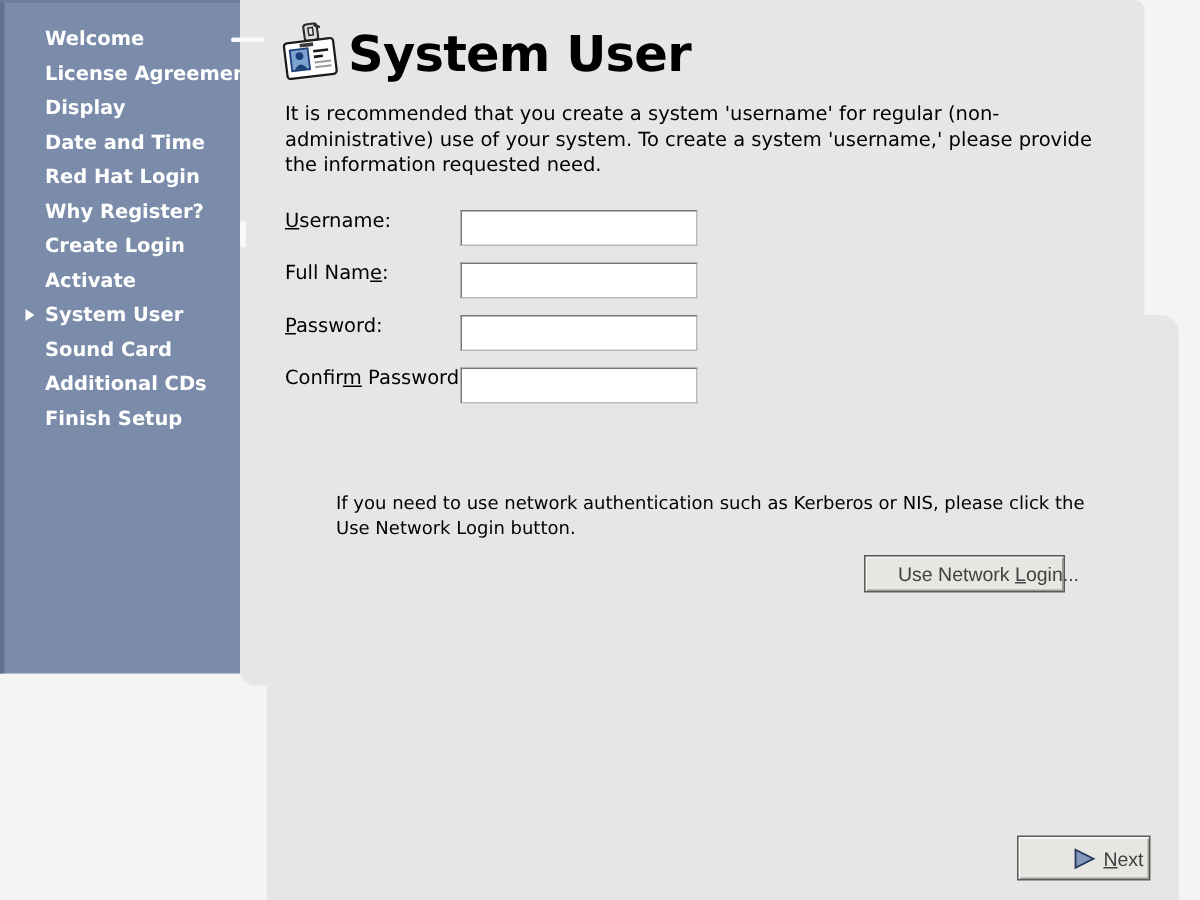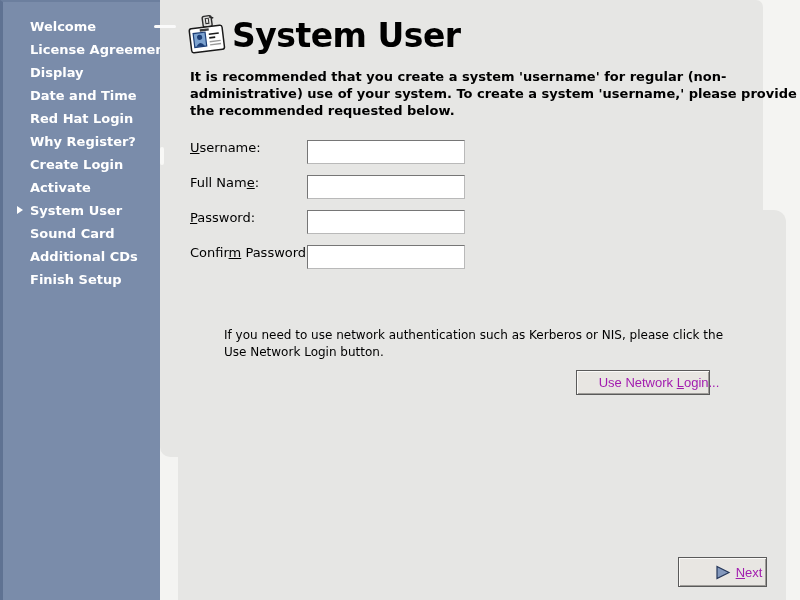--- a/index.html
+++ b/index.html
@@ -5,21 +5,21 @@
   * { margin:0; padding:0; box-sizing:border-box; }
   html,body { width:800px; height:600px; }
   body {
     font-family:"DejaVu Sans","Liberation Sans",sans-serif;
     position:relative; overflow:hidden; background:#f4f4f2;
   }
   #app { position:absolute; inset:0; }
 
   
   .sidebar {
-    position:absolute; left:0; top:0; width:160px; height:600px;
+    position:absolute; left:0; top:0; width:160px; height:449px;
     background:#7a8caa; padding-top:13px;
     border-left:3px solid #5f7292; border-top:2px solid #6c7f9e;
   }
   .sidebar-item {
     position:relative; height:23px; line-height:23px;
     padding-left:27px; color:#ffffff; font-size:13px; font-weight:bold;
     white-space:nowrap; cursor:default;
   }
   .sidebar-item .active-arrow {
     position:absolute; left:14px; top:7px; width:0; height:0;
@@ -43,21 +43,21 @@
 
   
   .header-icon { position:absolute; left:26px; top:12px; width:42px; height:46px; }
   .page-title {
     position:absolute; left:72px; top:16px;
     font-size:33px; font-weight:bold; color:#000; letter-spacing:-0.5px;
     white-space:nowrap;
   }
 
   
-  .intro { position:absolute; left:30px; top:68px; width:520px; font-size:13px; color:#000;font-weight:bold; }
+  .intro { position:absolute; left:30px; top:68px; width:520px; font-size:13px; color:#000; }
   .intro div, .net-text div { line-height:17px; white-space:nowrap; }
   .net-text { position:absolute; left:30px; top:327px; width:540px; font-size:12px; color:#000;margin-left:34px; }
 
   
   .form-row { position:absolute; left:30px; height:25px; display:flex; align-items:flex-start; }
   .form-label { width:117px; font-size:13px; color:#000; white-space:nowrap; }
   .mn { text-decoration:underline; }
   .entry {
     width:158px; height:24px; background:#ffffff;
     border:1px solid #8f8f8f;
@@ -65,21 +65,21 @@
     border-bottom-color:#b9b9b9; border-right-color:#b9b9b9;
     font-size:13px; padding:0 4px; outline:none;
     font-family:"DejaVu Sans","Liberation Sans",sans-serif;
   }
 
   
   .btn {
     position:absolute; display:flex; align-items:center; justify-content:center;
     background:#e8e6e2; border:1px solid #5a5a5a;
     box-shadow:inset 1px 1px 0 #fbfaf8, inset -1px -1px 0 #9e9c98;
-    font-size:13px; color:#a21caf; cursor:default; white-space:nowrap; gap:5px;padding-left:32px;
+    font-size:13px; color:#404040; cursor:default; white-space:nowrap; gap:5px;padding-left:32px;
   }
   .btn-network { left:416px; top:370px; width:134px; height:25px; }
   .btn-back { left:425px; top:557px; width:84px; height:27px; }
   .btn-next { left:518px; top:557px; width:89px; height:30px; }
   .nav-arrow { width:16px; height:15px; display:block; }
 </style>
 </head>
 <body>
 
 <div id="app">
@@ -124,21 +124,21 @@
         <path d="M23.5 26.2 h6" stroke="#1a1a1a" stroke-width="1.7"></path>
         <path d="M23.5 30 h11" stroke="#9a9a9a" stroke-width="1.4"></path>
         <path d="M23.5 33.2 h11" stroke="#9a9a9a" stroke-width="1.4"></path>
       </g>
     </svg>
     <div class="page-title">System User</div>
 
     <div class="intro">
       <div>It is recommended that you create a system 'username' for regular (non-</div>
       <div>administrative) use of your system. To create a system 'username,' please provide</div>
-      <div>the recommended requested below.</div>
+      <div>the information requested need.</div>
     </div>
 
     <div class="form-row" style="top:140px;">
       <label class="form-label"><span></span><span class="mn">U</span><span>sername:</span></label>
       <input class="entry" type="text" value="" style="">
     </div>
     <div class="form-row" style="top:175px;">
       <label class="form-label"><span>Full Nam</span><span class="mn">e</span><span>:</span></label>
       <input class="entry" type="text" value="" style="">
     </div>

